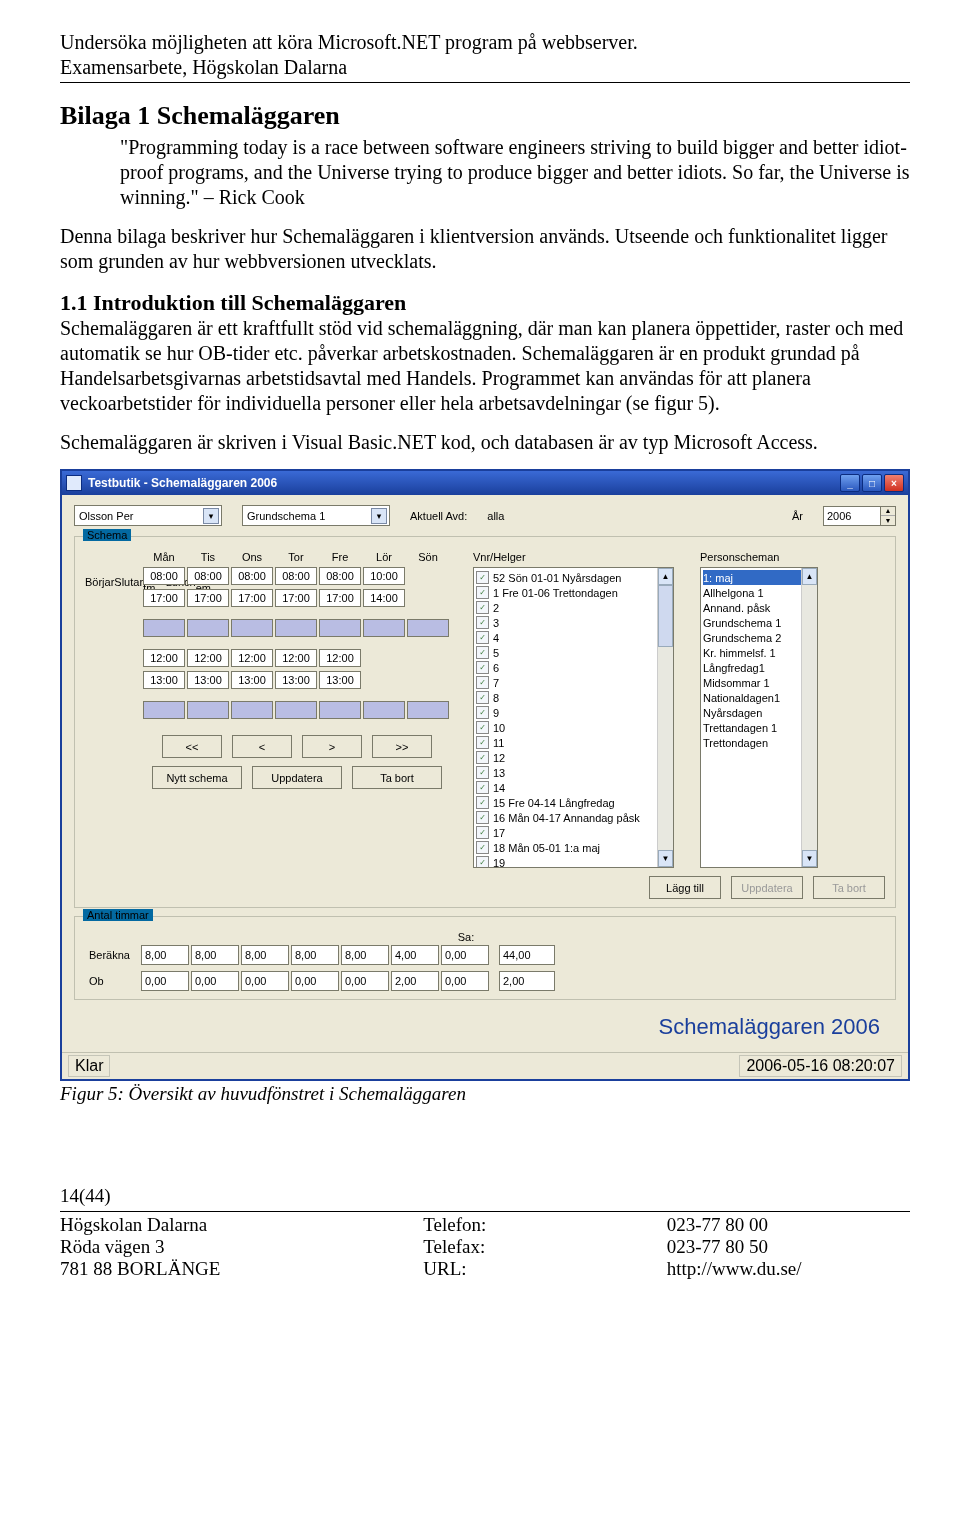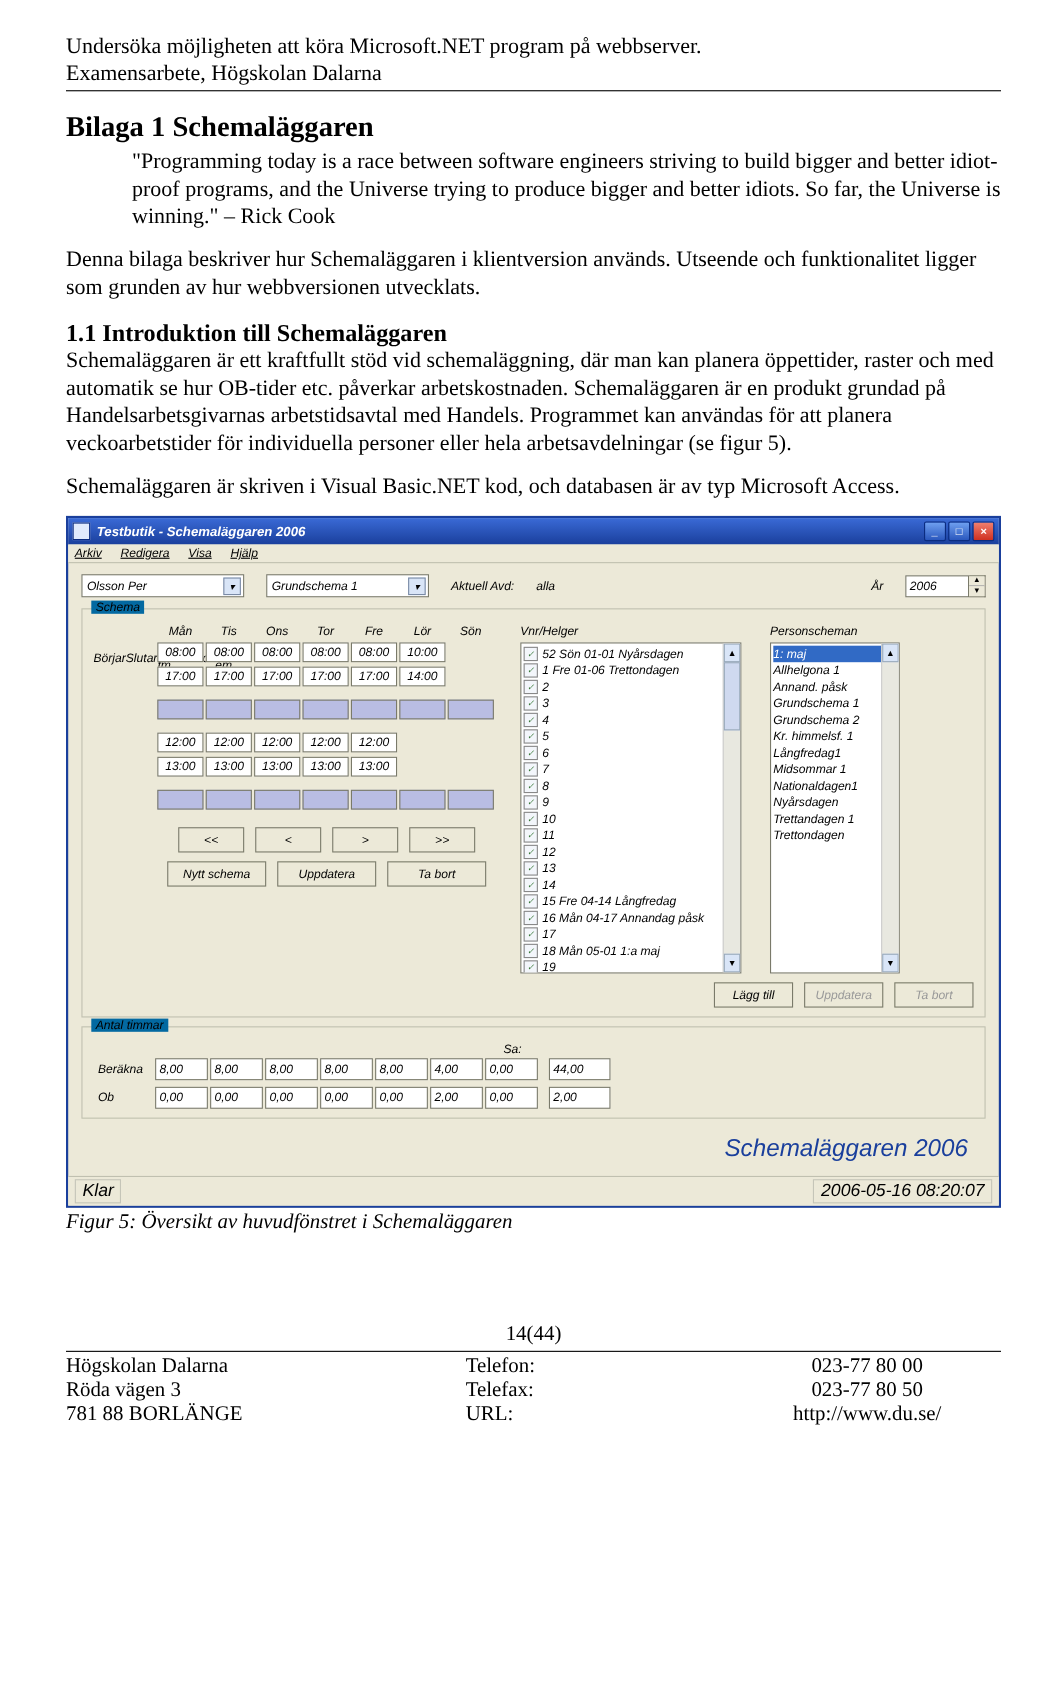--- a/index.html
+++ b/index.html
@@ -41,21 +41,20 @@
     margin: 16px 0 0 0;
   }
   
   .app-window {
     margin-top: 14px;
     border: 2px solid #1a3f9c;
     font-family: Tahoma, Arial, sans-serif;
     font-size: 11px;
     background: #ece9d8;
     width: 846px;
-    font-style: italic;
   }
   .titlebar {
     background: linear-gradient(to bottom, #3a6ad6, #1a3f9c);
     color: #fff;
     display: flex;
     align-items: center;
     padding: 3px 4px;
     font-weight: bold;
     font-size: 12px;
   }
@@ -243,34 +242,34 @@
     display:flex;padding:2px 6px;font-size:16px;
   }
   .statusbar .st-left{border:1px solid #c5c5b8;padding:1px 6px;}
   .statusbar .st-right{margin-left:auto;border:1px solid #c5c5b8;padding:1px 6px;}
   .caption {
     font-style: italic;
     font-size: 19px;
     margin-top: 2px;
   }
   .pagenum {
-    text-align: center;
+    text-align: left;
     font-size: 19px;
     margin-top: 80px;
   }
   .footer {
     display:flex;
     border-top:1px solid #000;
     font-size:19px;
     padding-top:2px;
     margin-top:4px;
   }
   .footer .col{flex:1;}
   .footer .col.mid{text-align:left;padding-left:120px;}
-  .footer .col.right{text-align:center;}
+  .footer .col.right{text-align:left;}
 </style>
 </head>
 <body>
 
 <div class="page">
   <div class="doc-header">
     <div>Undersöka möjligheten att köra Microsoft.NET program på webbserver.</div>
     <div>Examensarbete, Högskolan Dalarna</div>
   </div>
 
@@ -284,26 +283,20 @@
   <div class="body-text">Schemaläggaren är skriven i Visual Basic.NET kod, och databasen är av typ Microsoft Access.</div>
 
   <div class="app-window">
     <div class="titlebar">
       <div class="app-icon"></div>
       <span>Testbutik - Schemaläggaren 2006</span>
       <div class="spacer"></div>
       <div class="tb-btn min">_</div>
       <div class="tb-btn max">□</div>
       <div class="tb-btn close">×</div>
-    </div>
-    <div class="menubar">
-      <span><u>Arkiv</u></span>
-      <span><u>Redigera</u></span>
-      <span><u>Visa</u></span>
-      <span><u>Hjälp</u></span>
     </div>
     <div class="client">
       <div class="toprow">
         <div class="combo" style="width:140px">
           <span>Olsson Per</span>
           <div class="arrow">▾</div>
         </div>
         <div class="combo" style="width:140px">
           <span>Grundschema 1</span>
           <div class="arrow">▾</div>

